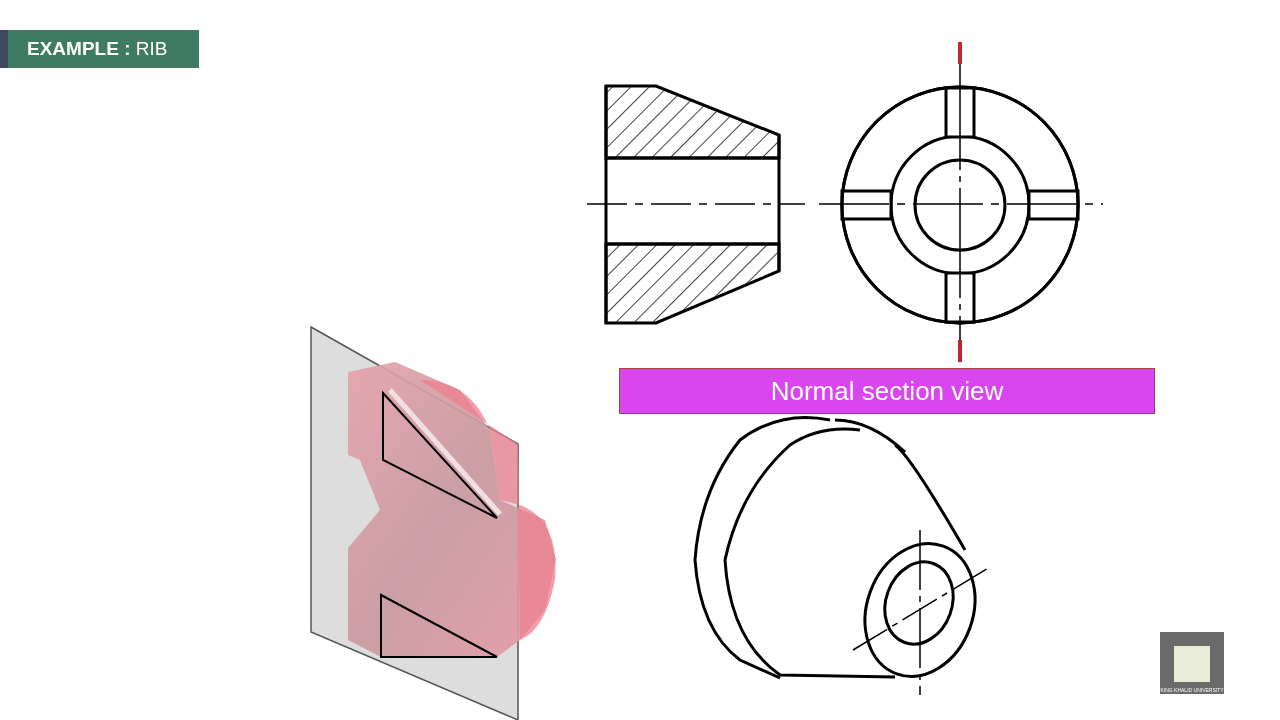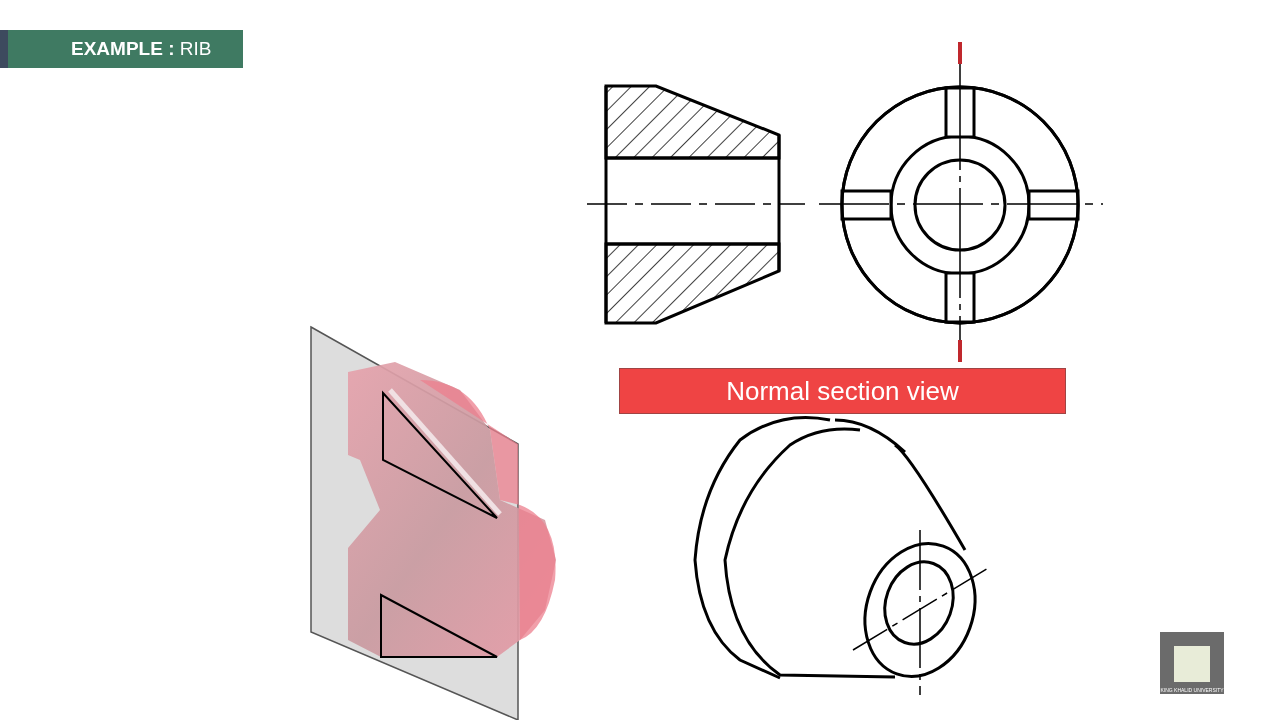--- a/index.html
+++ b/index.html
@@ -1,21 +1,21 @@
 <!DOCTYPE html>
 <html><head>
 <meta charset="utf-8">
 <style>
   html, body { margin:0; padding:0; }
   body { width:1280px; height:720px; background:#ffffff; position:relative; overflow:hidden; font-family:"Liberation Sans", sans-serif; }
-  .title-tag { position:absolute; left:0; top:30px; width:199px; height:38px; background:#3f7a62; display:flex; align-items:center;padding-left:44px; }
+  .title-tag { position:absolute; left:0; top:30px; width:199px; height:38px; background:#3f7a62; display:flex; align-items:center; }
   .title-tag .edge { position:absolute; left:0; top:0; width:8px; height:38px; background:#3d4a5e; }
   .title-tag .txt { margin-left:27px; color:#ffffff; font-size:19px; white-space:nowrap; }
   .title-tag .bold { font-weight:bold; }
-  .caption { position:absolute; left:619px; top:368px; width:447px; height:46px; background:#ef4444; border:1px solid #a04444; box-sizing:border-box; display:flex; align-items:center; justify-content:center; color:#ffffff; font-size:26px; }
+  .caption { position:absolute; left:619px; top:368px; width:536px; height:46px; background:#d946ef; border:1px solid #a04444; box-sizing:border-box; display:flex; align-items:center; justify-content:center; color:#ffffff; font-size:26px; }
   svg.canvas { position:absolute; left:0; top:0; }
   .logo { position:absolute; left:1160px; top:632px; width:64px; height:62px; background:#6b6b6b; }
   .logo .inner { position:absolute; left:14px; top:14px; width:36px; height:36px; background:#e8ecd8; }
   .logo .lbl { position:absolute; left:0; bottom:1px; width:64px; text-align:center; color:#ffffff; font-size:5px; white-space:nowrap; }
 </style>
 </head>
 <body>
 
 <div class="title-tag">
   <div class="edge"></div>

